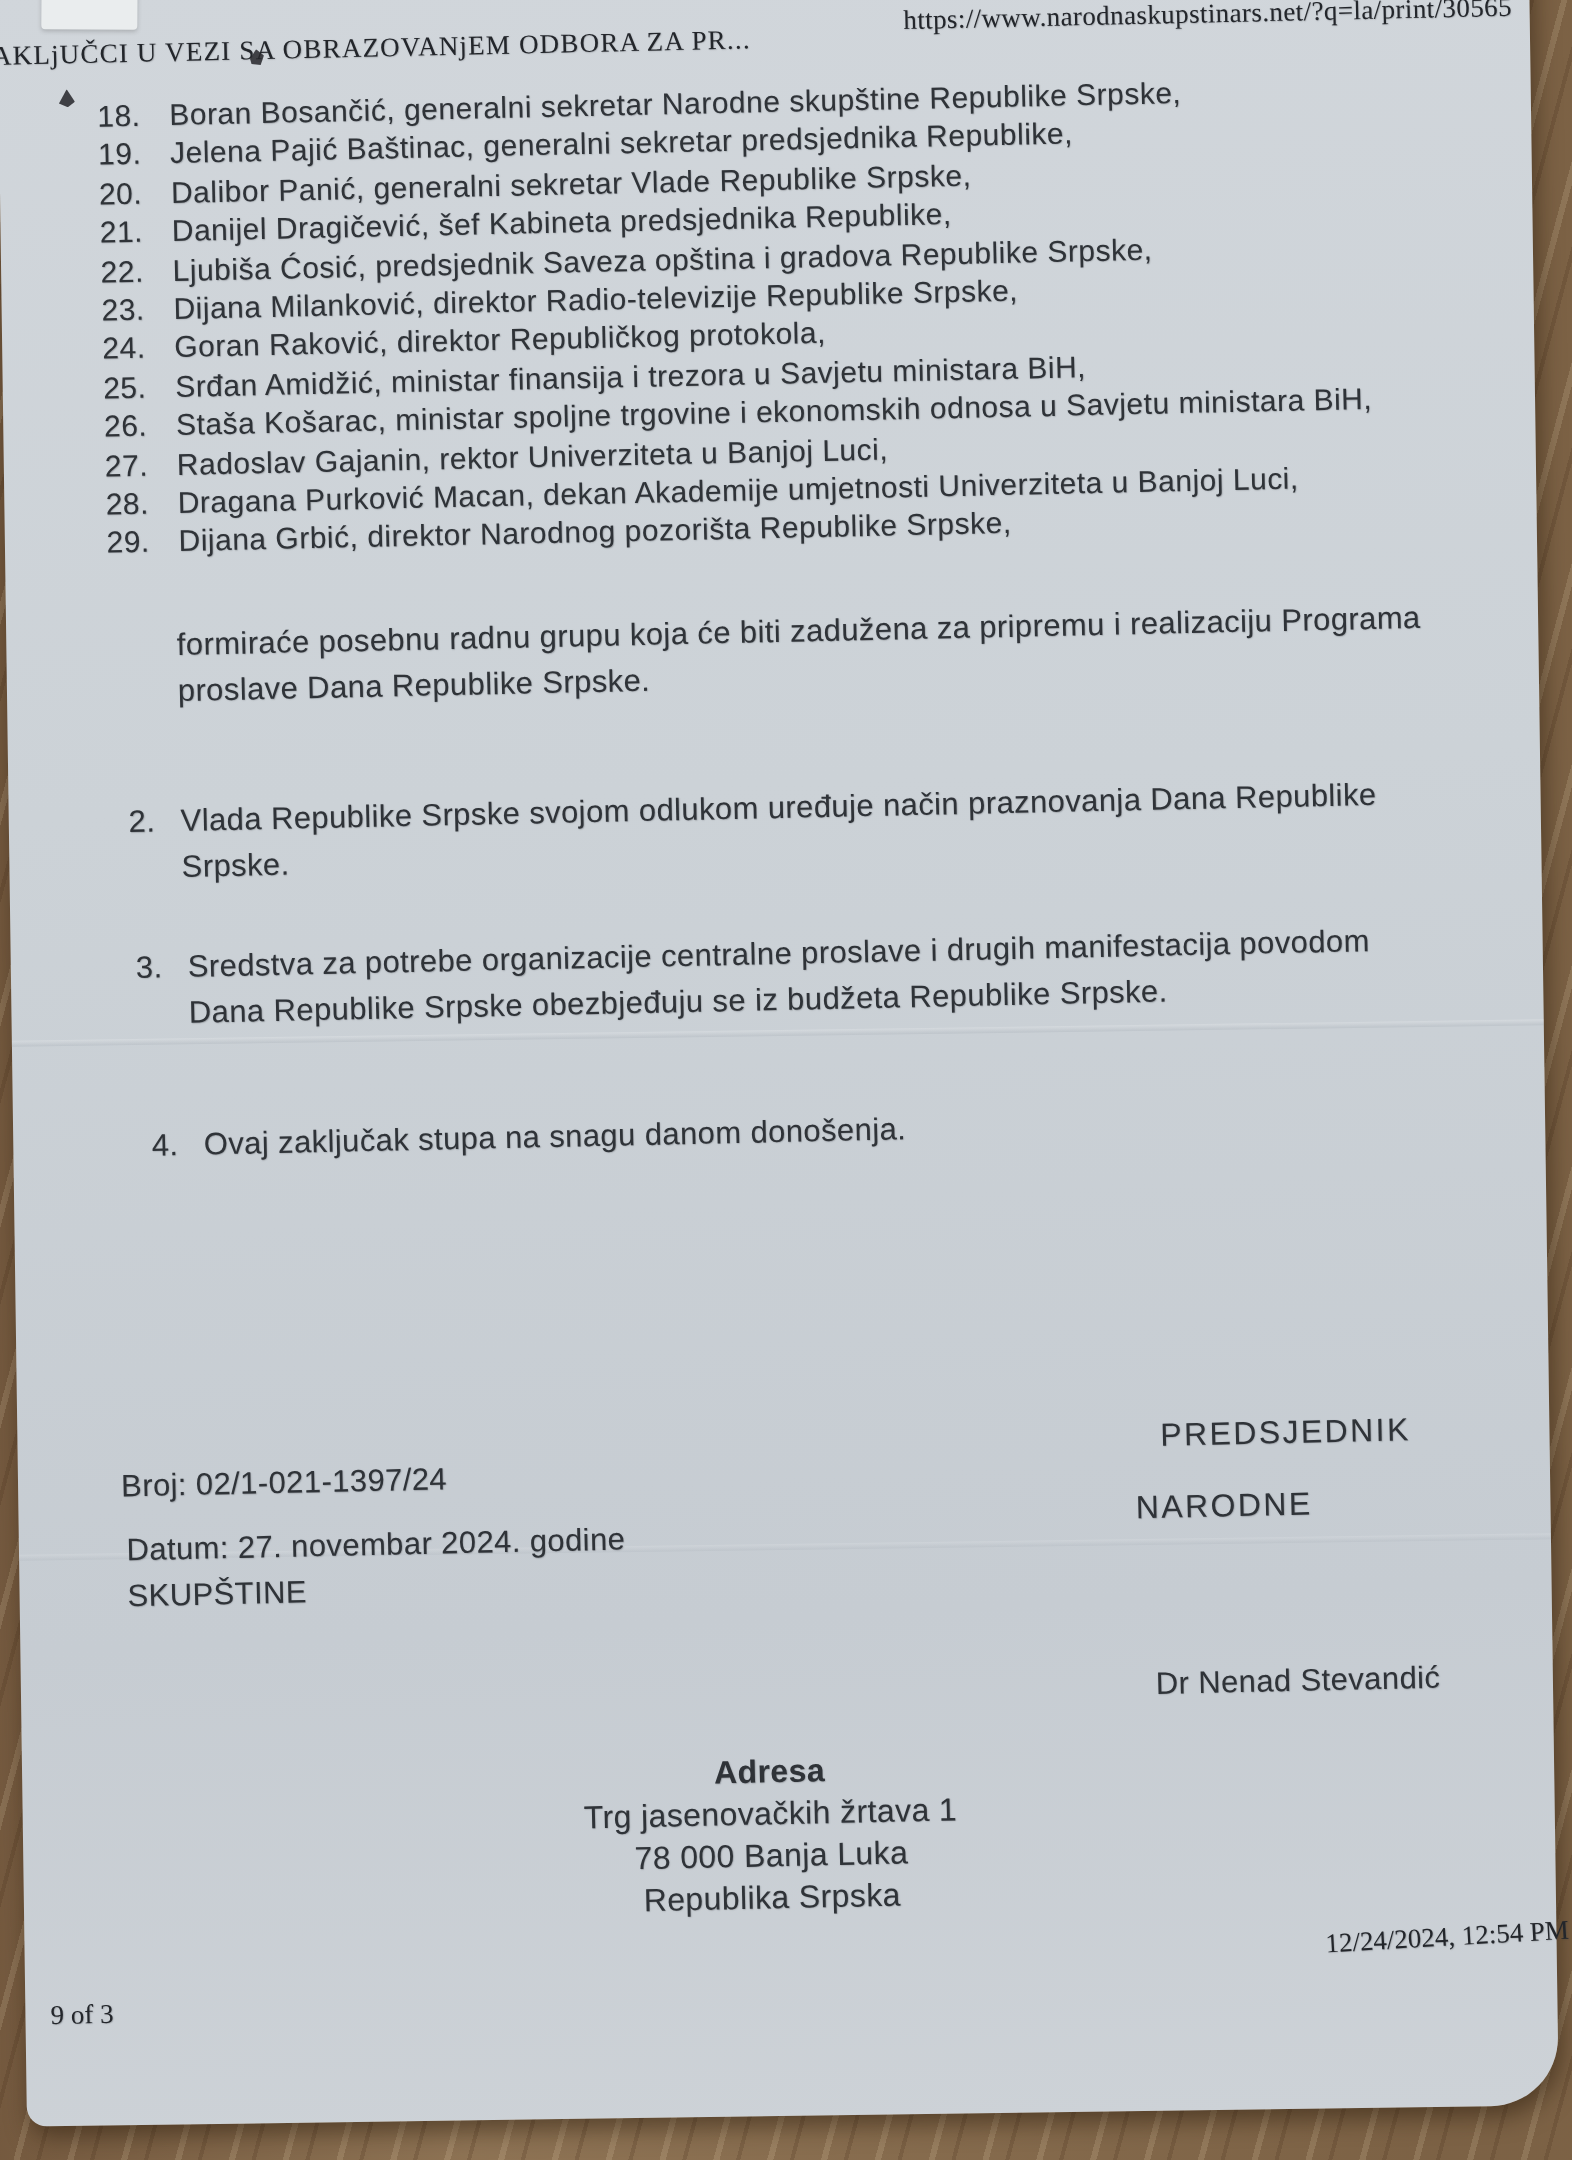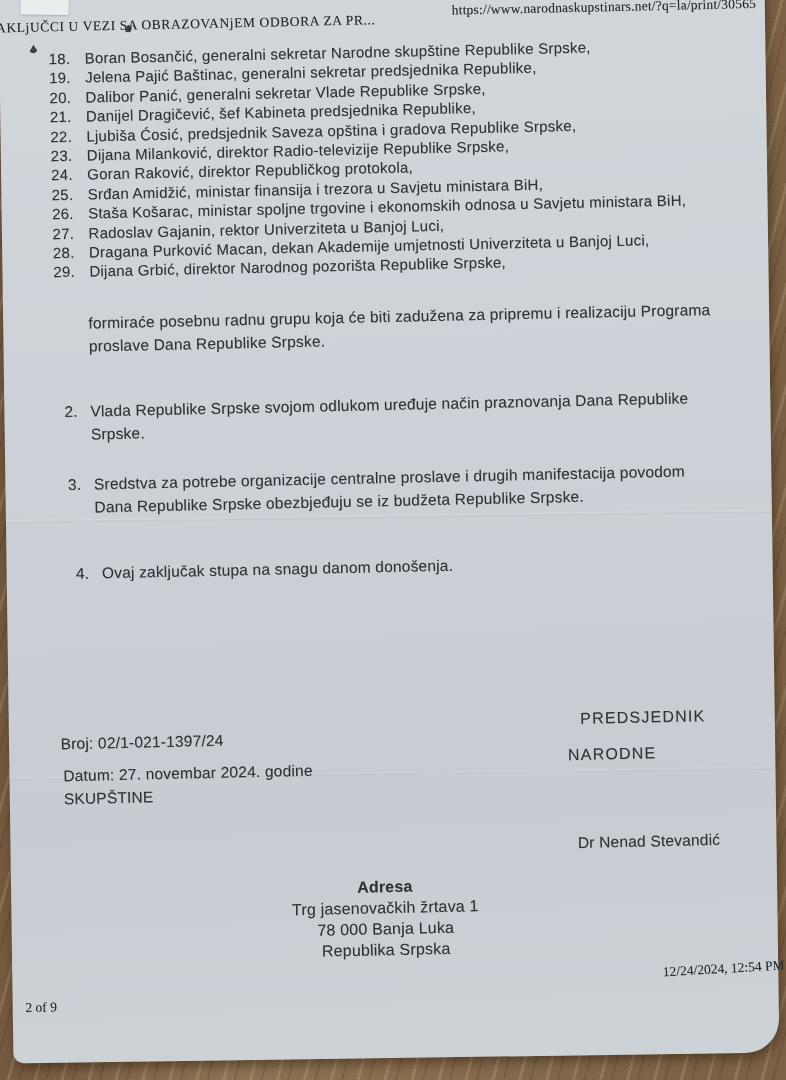--- a/index.html
+++ b/index.html
@@ -145,16 +145,16 @@
     <div class="meta narod">NARODNE</div>
     <div class="meta sig">Dr Nenad Stevandić</div>
 
     <div class="addr">
       <div class="bold">Adresa</div>
       <div>Trg jasenovačkih žrtava 1</div>
       <div>78 000 Banja Luka</div>
       <div>Republika Srpska</div>
     </div>
 
-    <div class="pagenum serif">2 of 9</div>
+    <div class="pagenum serif">9 of 3</div>
     <div class="stamp serif">12/24/2024, 12:54 PM</div>
   </div>
 </div>
 
 </body></html>

